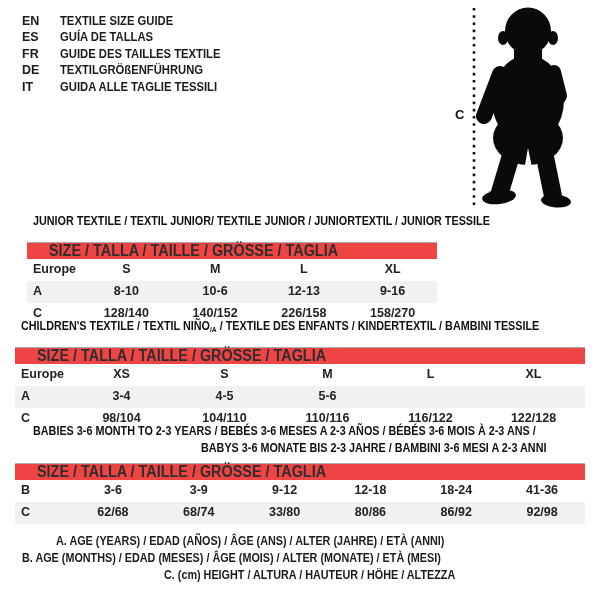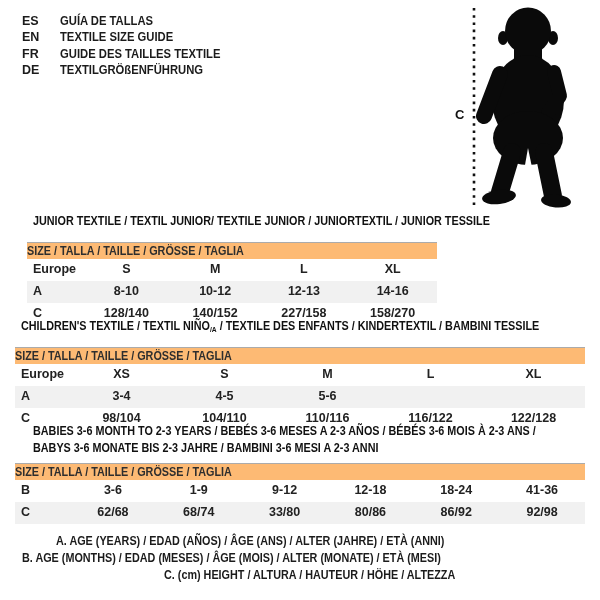--- a/index.html
+++ b/index.html
@@ -21,56 +21,60 @@
   .figure svg{position:absolute;left:0;top:0;}
   .figure-c{position:absolute;left:15px;top:107px;font-size:13px;font-weight:700;color:#111;}
 
   
   .size-table{position:absolute;left:15px;}
   .t1{top:214px;width:410px;margin-left:12px;}
   .t2{top:319px;width:570px;}
   .t3{top:423px;width:570px;}
   .table-title{margin:0 0 14px 0;padding-left:6px;height:14px;line-height:14px;
     font-size:12px;font-weight:700;color:#111;white-space:nowrap;}
-  .t3 .table-title{height:auto;margin:0 0 6px 12px;}
+  .t3 .table-title{height:auto;margin:0 0 6px 12px;text-align:right;}
   .t3 .title-line{height:17px;line-height:17px;}
   .subsc{font-size:0.62em;vertical-align:-2px;}
-  .size-bar{background:#fdba74;border-top:1px solid #ababab;height:16px;line-height:16px;
-    padding-left:0;font-size:12px;font-weight:700;color:#2e2e2e;}
+  .size-bar{background:#ef4444;border-top:1px solid #ababab;height:16px;line-height:16px;
+    padding-left:22px;font-size:16px;font-weight:700;color:#2e2e2e;}
   .trow{display:grid;height:22px;align-items:center;font-size:12.5px;font-weight:700;color:#222;}
   .t1 .trow{grid-template-columns:55px repeat(4,1fr);}
   .t2 .trow{grid-template-columns:55px repeat(5,1fr);}
   .t3 .trow{grid-template-columns:55px repeat(6,1fr);}
   .trow.shaded{background:#f1f1f1;}
   .cell{text-align:center;line-height:15.5px;}
   .cell.rlabel{text-align:left;padding-left:6px;}
 
   
   .legend{position:absolute;left:22px;top:533px;}
   .legend-line{height:17.2px;line-height:17.2px;font-size:12px;font-weight:700;white-space:nowrap;text-align:right;}
 </style>
 </head>
 <body>
 
 <div class="lang-block">
   <div class="lang-row">
+    <span class="lang-code">EN</span>
+    <span class="lang-label condensed">TEXTILE SIZE GUIDE</span>
+  </div>
+  <div class="lang-row">
     <span class="lang-code">ES</span>
     <span class="lang-label condensed">GUÍA DE TALLAS</span>
-  </div>
-  <div class="lang-row">
-    <span class="lang-code">EN</span>
-    <span class="lang-label condensed">TEXTILE SIZE GUIDE</span>
   </div>
   <div class="lang-row">
     <span class="lang-code">FR</span>
     <span class="lang-label condensed">GUIDE DES TAILLES TEXTILE</span>
   </div>
   <div class="lang-row">
     <span class="lang-code">DE</span>
     <span class="lang-label condensed">TEXTILGRÖßENFÜHRUNG</span>
+  </div>
+  <div class="lang-row">
+    <span class="lang-code">IT</span>
+    <span class="lang-label condensed">GUIDA ALLE TAGLIE TESSILI</span>
   </div>
 </div>
 
 <div class="figure">
   <svg width="160" height="220" viewBox="0 0 160 220">
     <line x1="34" y1="8" x2="34" y2="206" stroke="#111111" stroke-width="2.6" stroke-dasharray="2.6 4.6"></line>
     <g fill="#0a0a0a">
       <ellipse cx="63" cy="38" rx="5" ry="7"></ellipse>
       <ellipse cx="113" cy="38" rx="5" ry="7"></ellipse>
       <ellipse cx="88" cy="31" rx="23" ry="23.5"></ellipse>
@@ -99,29 +103,29 @@
   <div class="trow">
     <span class="cell rlabel">Europe</span>
     <span class="cell">S</span>
     <span class="cell">M</span>
     <span class="cell">L</span>
     <span class="cell">XL</span>
   </div>
   <div class="trow shaded">
     <span class="cell rlabel">A</span>
     <span class="cell">8-10</span>
-    <span class="cell">10-12</span>
+    <span class="cell">10-6</span>
     <span class="cell">12-13</span>
-    <span class="cell">14-16</span>
+    <span class="cell">9-16</span>
   </div>
   <div class="trow">
     <span class="cell rlabel">C</span>
     <span class="cell">128/140</span>
     <span class="cell">140/152</span>
-    <span class="cell">227/158</span>
+    <span class="cell">226/158</span>
     <span class="cell">158/270</span>
   </div>
 </section>
 
 <section class="size-table t2">
   <h2 class="table-title">
     <span class="condensed"><span>CHILDREN'S TEXTILE / TEXTIL NIÑO</span><span class="subsc">/A</span><span> / TEXTILE DES ENFANTS / KINDERTEXTIL / BAMBINI TESSILE</span></span>
   </h2>
   <div class="size-bar">
     <span class="condensed">SIZE / TALLA / TAILLE / GRÖSSE / TAGLIA</span>
@@ -154,21 +158,21 @@
   <h2 class="table-title">
     <div class="title-line"><span class="condensed">BABIES 3-6 MONTH TO 2-3 YEARS / BEBÉS 3-6 MESES A 2-3 AÑOS / BÉBÉS 3-6 MOIS À 2-3 ANS /</span></div>
     <div class="title-line"><span class="condensed">BABYS 3-6 MONATE BIS 2-3 JAHRE / BAMBINI 3-6 MESI A 2-3 ANNI</span></div>
   </h2>
   <div class="size-bar">
     <span class="condensed">SIZE / TALLA / TAILLE / GRÖSSE / TAGLIA</span>
   </div>
   <div class="trow">
     <span class="cell rlabel">B</span>
     <span class="cell">3-6</span>
-    <span class="cell">1-9</span>
+    <span class="cell">3-9</span>
     <span class="cell">9-12</span>
     <span class="cell">12-18</span>
     <span class="cell">18-24</span>
     <span class="cell">41-36</span>
   </div>
   <div class="trow shaded">
     <span class="cell rlabel">C</span>
     <span class="cell">62/68</span>
     <span class="cell">68/74</span>
     <span class="cell">33/80</span>

